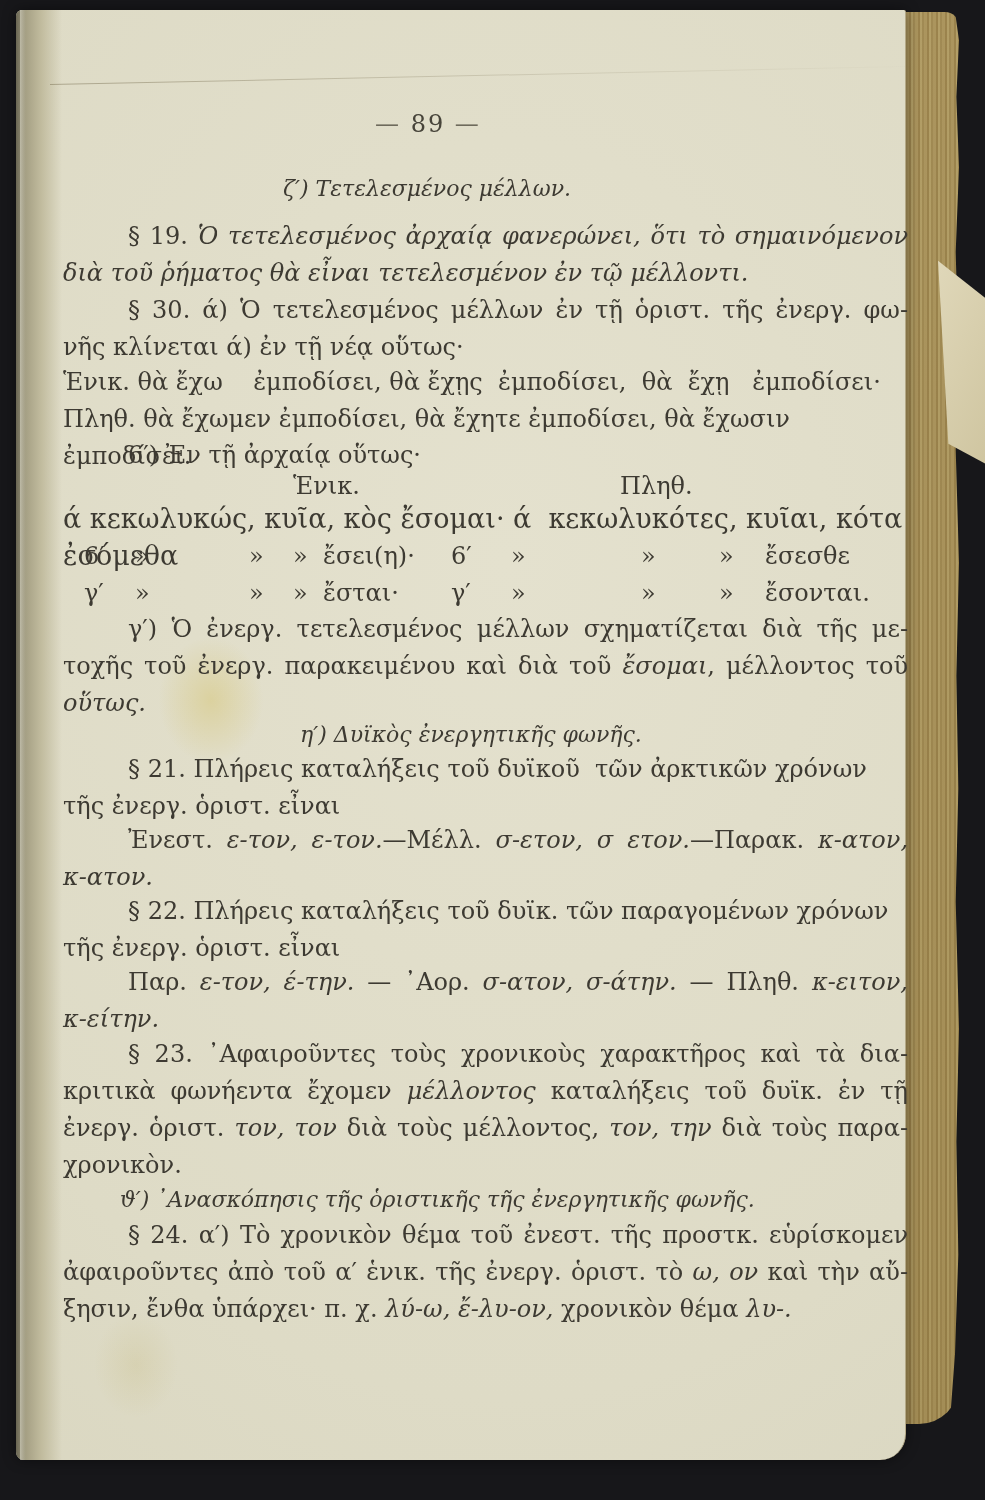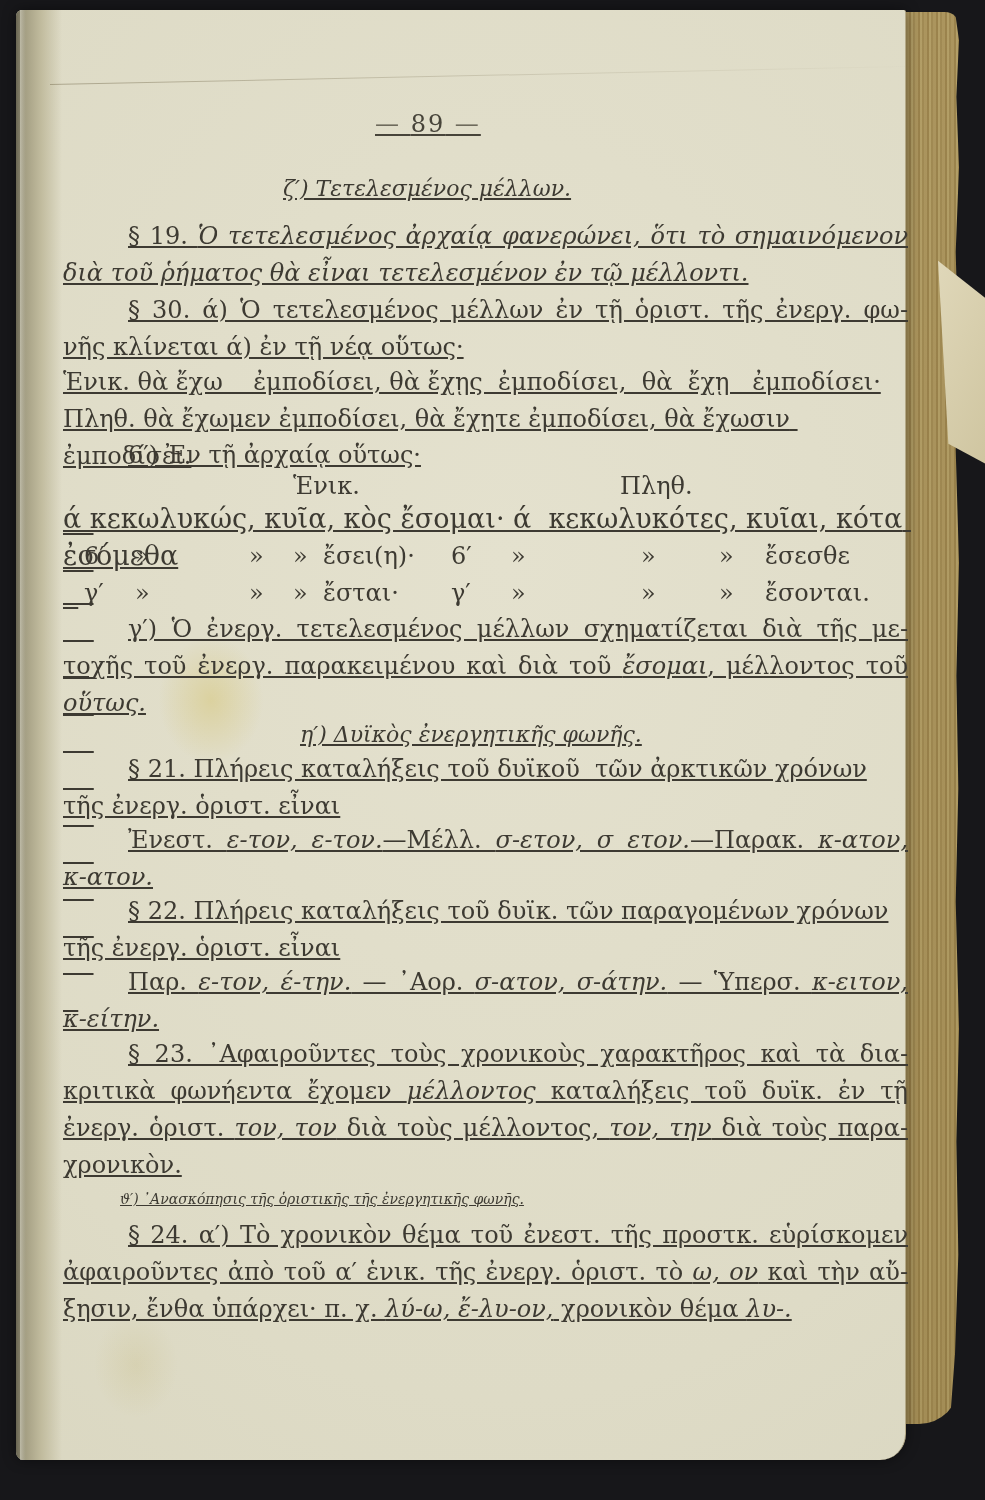--- a/index.html
+++ b/index.html
@@ -45,21 +45,21 @@
     position:absolute;left:120px;top:600px;width:150px;height:180px;
     background:radial-gradient(50% 50% at 50% 50%,rgba(205,180,60,.30),rgba(205,180,60,0) 70%);
   }
   .stain2{
     position:absolute;left:60px;top:1280px;width:120px;height:150px;
     background:radial-gradient(50% 50% at 50% 50%,rgba(180,160,70,.14),rgba(180,160,70,0) 70%);
   }
 
   
   .text{position:absolute;left:63px;top:0;width:845px;color:#3d3a32;font-size:24px;}
-  .ln{position:absolute;height:37px;line-height:37px;left:0;width:845px;white-space:pre-wrap;text-decoration:underline;}
+  .ln{position:absolute;height:37px;line-height:37px;left:0;width:845px;white-space:pre-wrap;}
   .ind{left:65px;width:780px;}
   .j{white-space:normal;text-align:justify;text-align-last:justify;}
   .it{font-style:italic;}
   .ctr{white-space:nowrap;width:auto;}
   .pgnum{color:#47443a;letter-spacing:2px;}
   .dash{color:#6e6a5c;}
   .cells span{position:absolute;top:0;line-height:37px;}
 </style>
 </head>
 <body>
@@ -130,27 +130,27 @@
 
   <div class="ln ctr it" style="top:716px;left:237px;font-size:22px">η′) Δυϊκὸς ἐνεργητικῆς φωνῆς.</div>
 
   <div class="ln ind" style="top:751px">§ 21. Πλήρεις καταλήξεις τοῦ δυϊκοῦ  τῶν ἀρκτικῶν χρόνων</div>
   <div class="ln" style="top:788px">τῆς ἐνεργ. ὁριστ. εἶναι</div>
   <div class="ln j ind" style="top:822px"><span>Ἐνεστ. </span><span class="it">ε-τον,  ε-τον.</span><span>—Μέλλ. </span><span class="it">σ-ετον, σ ετον.</span><span>—Παρακ. </span><span class="it">κ-ατον,</span></div>
   <div class="ln it" style="top:859px">κ-ατον.</div>
 
   <div class="ln ind" style="top:893px">§ 22. Πλήρεις καταλήξεις τοῦ δυϊκ. τῶν παραγομένων χρόνων</div>
   <div class="ln" style="top:930px">τῆς ἐνεργ. ὁριστ. εἶναι</div>
-  <div class="ln j ind" style="top:964px"><span>Παρ. </span><span class="it">ε-τον, έ-την.</span><span> — ᾿Αορ. </span><span class="it">σ-ατον, σ-άτην.</span><span> — Ὑπερσ. </span><span class="it">κ-ειτον,</span></div>
+  <div class="ln j ind" style="top:964px"><span>Παρ. </span><span class="it">ε-τον, έ-την.</span><span> — ᾿Αορ. </span><span class="it">σ-ατον, σ-άτην.</span><span> — Πληθ. </span><span class="it">κ-ειτον,</span></div>
   <div class="ln it" style="top:1001px">κ-είτην.</div>
 
   <div class="ln j ind" style="top:1036px">§ 23. ᾿Αφαιροῦντες τοὺς χρονικοὺς χαρακτῆρος καὶ τὰ δια-</div>
   <div class="ln j" style="top:1073px"><span>κριτικὰ φωνήεντα ἔχομεν </span><span class="it">μέλλοντος</span><span> καταλήξεις τοῦ δυϊκ. ἐν τῇ</span></div>
   <div class="ln j" style="top:1110px"><span>ἐνεργ. ὁριστ. </span><span class="it">τον, τον</span><span> διὰ τοὺς μέλλοντος, </span><span class="it">τον, την</span><span> διὰ τοὺς παρα-</span></div>
   <div class="ln" style="top:1147px">χρονικὸν.</div>
 
-  <div class="ln ctr it" style="top:1181px;left:57px;font-size:14px">ϑ′) ᾿Ανασκόπησις τῆς ὁριστικῆς τῆς ἐνεργητικῆς φωνῆς.</div>
+  <div class="ln ctr it" style="top:1181px;left:57px;font-size:22px">ϑ′) ᾿Ανασκόπησις τῆς ὁριστικῆς τῆς ἐνεργητικῆς φωνῆς.</div>
 
   <div class="ln j ind" style="top:1217px">§ 24. α′) Τὸ χρονικὸν  θέμα τοῦ ἐνεστ. τῆς προστκ. εὑρίσκομεν</div>
   <div class="ln j" style="top:1254px"><span>ἀφαιροῦντες ἀπὸ τοῦ α′ ἑνικ. τῆς ἐνεργ. ὁριστ. τὸ </span><span class="it">ω, ον</span><span> καὶ τὴν αὔ-</span></div>
   <div class="ln" style="top:1291px"><span>ξησιν, ἔνθα ὑπάρχει· π. χ. </span><span class="it">λύ-ω, ἔ-λυ-ον,</span><span> χρονικὸν θέμα </span><span class="it">λυ-.</span></div>
 
 </div>
 
 </body></html>

